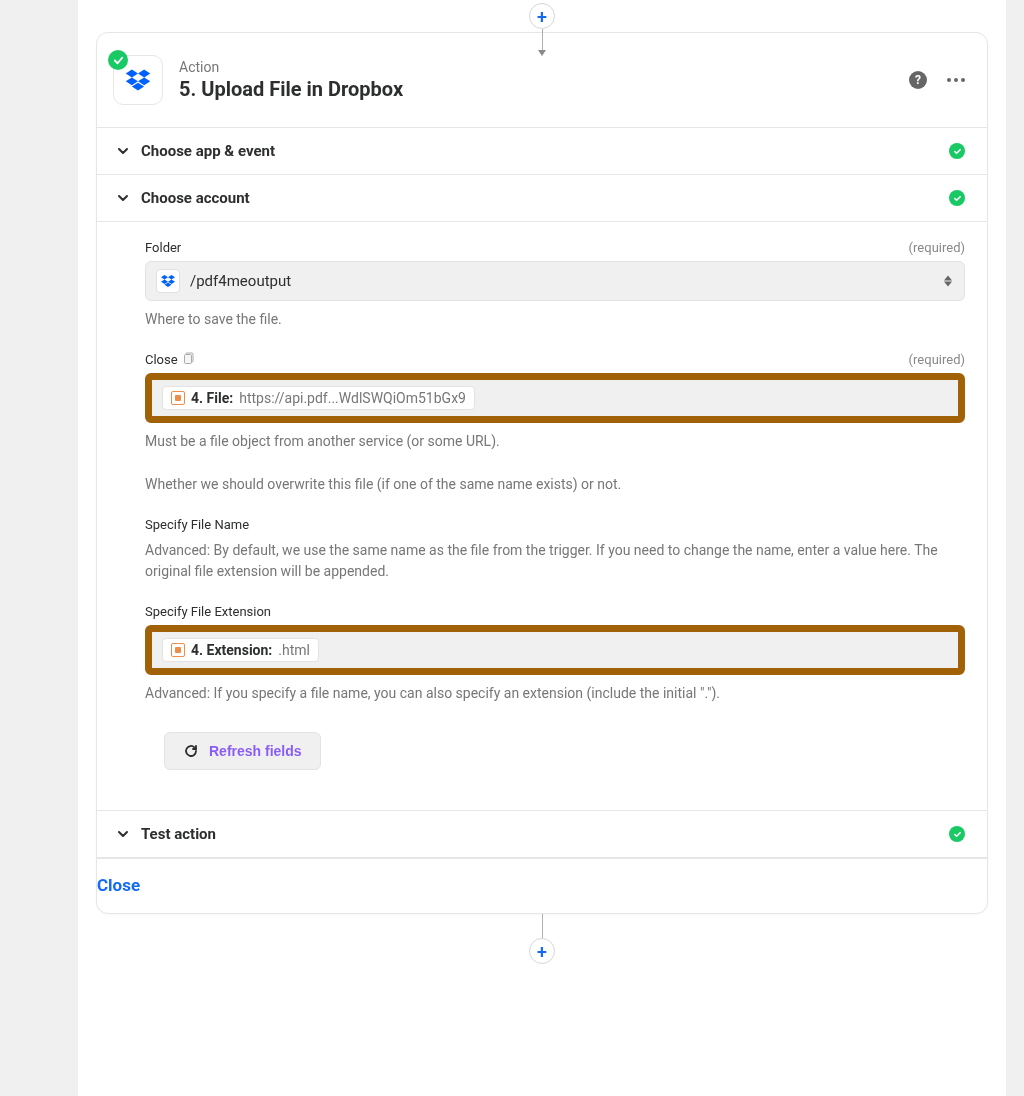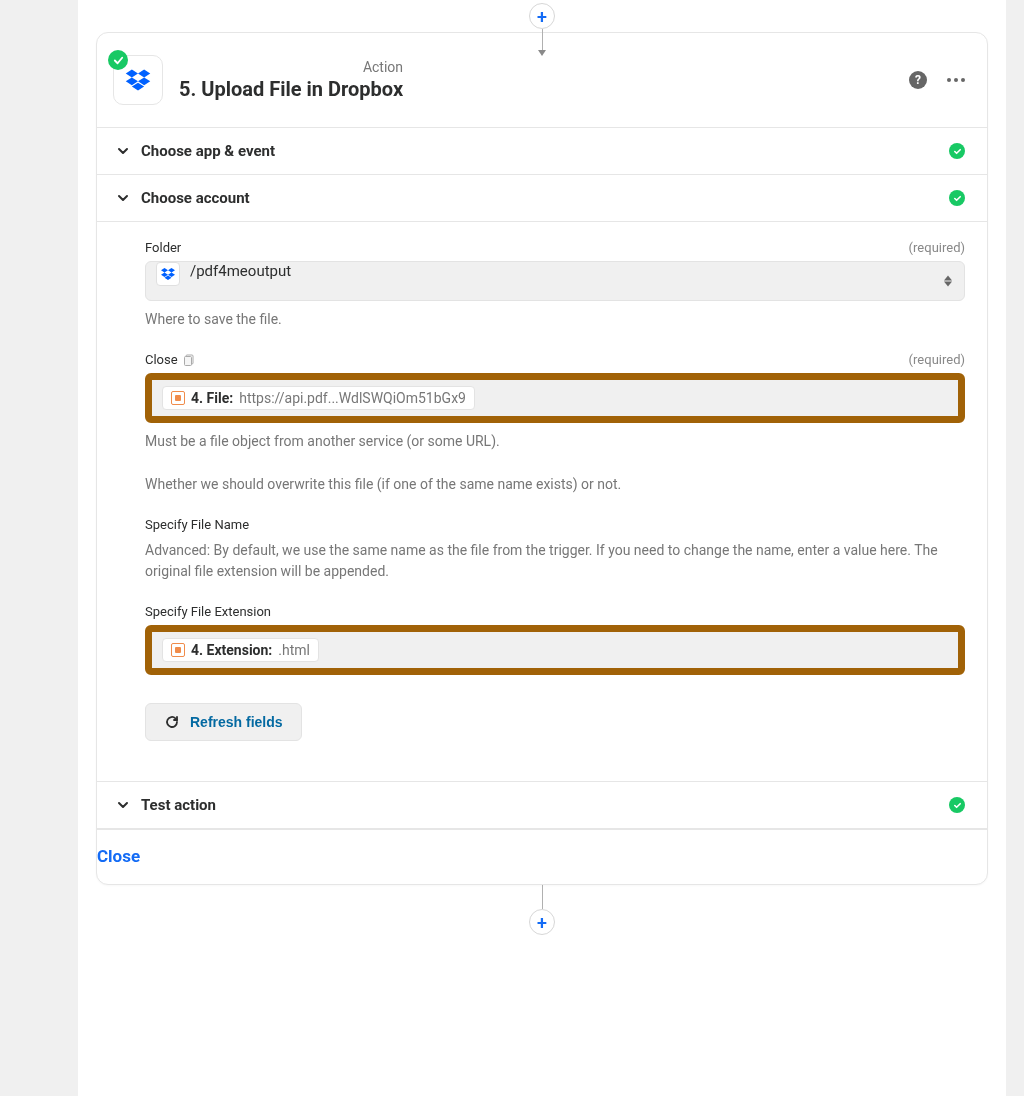--- a/index.html
+++ b/index.html
@@ -60,21 +60,21 @@
   .app-icon {
     width:50px;height:50px;border:1px solid #e6e6e6;border-radius:10px;
     display:flex;align-items:center;justify-content:center;background:#fff;
   }
   .check-badge {
     position:absolute; left:-5px; top:-5px;
     width:20px;height:20px;border-radius:50%;background:#18c964;
     display:flex;align-items:center;justify-content:center;
   }
   .check-badge svg{width:11px;height:11px;}
-  .header-text .type{ font-size:14px; color:#777; margin-bottom:2px;text-align:right;}
+  .header-text .type{ font-size:14px; color:#777; margin-bottom:2px;}
   .header-text .title{ font-size:20px; font-weight:700; color:#2d2e2e;}
   .header-actions{ margin-left:auto; display:flex; align-items:center; gap:20px; color:#666;}
   .help-circle{width:18px;height:18px;border-radius:50%;background:#666;color:#fff;display:flex;align-items:center;justify-content:center;font-size:12px;font-weight:700;}
   .more-dots{display:flex;gap:3px;}
   .more-dots span{width:4px;height:4px;border-radius:50%;background:#666;}
 
   
   .section {
     border-bottom:1px solid #e6e6e6;
   }
@@ -85,27 +85,27 @@
   }
   .chev{width:20px;display:flex;justify-content:center;color:#2d2e2e;}
   .section-title{font-size:15px;font-weight:700;margin-left:8px;}
   .row-check{margin-left:auto;width:16px;height:16px;border-radius:50%;background:#18c964;display:flex;align-items:center;justify-content:center;}
   .row-check svg{width:9px;height:9px;}
 
   
   .setup-body{ padding: 0 22px 40px 48px; }
   .field{ margin-top:22px; }
   .field:first-child{margin-top:18px;}
-  .field-label-row{display:flex;align-items:center;font-size:13px;color:#2d2e2e;margin-bottom:6px;}
+  .field-label-row{display:flex;font-size:13px;color:#2d2e2e;margin-bottom:6px;}
   .field-label{font-weight:400;}
   .label-icon{width:12px;height:12px;margin-left:6px;color:#999;}
   .req{margin-left:auto;color:#888;font-size:13px;}
   .select-box{
     background:#f0f0f0;border:1px solid #e3e3e3;border-radius:6px;
-    height:40px;display:flex;padding:0 10px;
+    height:40px;display:flex;align-items:center;padding:0 10px;
     position:relative;
   }
   .select-box .db-icon{
     width:24px;height:24px;border:1px solid #e0e0e0;border-radius:4px;background:#fff;
     display:flex;align-items:center;justify-content:center;margin-right:10px;flex:none;
   }
   .select-val{font-size:15px;color:#2d2e2e;}
   .updown{position:absolute;right:12px;top:50%;transform:translateY(-50%);color:#666;display:flex;flex-direction:column;gap:1px;}
   .tri{width:0;height:0;border-left:4px solid transparent;border-right:4px solid transparent;}
   .tri.up{border-bottom:5px solid #666;}
@@ -128,21 +128,21 @@
   .pill b{font-weight:700;color:#2d2e2e;}
   .pill span.val{color:#777;}
 
   .radio-group{display:inline-flex;align-items:center;gap:6px;margin-left:6px;}
   .radio{width:10px;height:10px;border-radius:50%;border:1px solid #888;position:relative;}
   .radio.selected::after{content:"";position:absolute;inset:1.5px;border-radius:50%;background:#555;}
 
   .refresh-btn{
     margin-top:28px;display:inline-flex;align-items:center;gap:10px;
     background:#f0f0f0;border:1px solid #e3e3e3;border-radius:6px;
-    padding:10px 18px;font-size:14px;font-weight:700;color:#0369a1;cursor:pointer;
+    padding:10px 18px;font-size:14px;font-weight:700;color:#8b5cf6;cursor:pointer;margin-left:19px;
   }
 
   .close-row{
     border-top:1px solid #e6e6e6;text-align:left;padding:16px 0 18px 0;
     border-bottom-left-radius:12px;border-bottom-right-radius:12px;
   }
   .close-link{color:#136bf5;font-weight:700;font-size:17px;cursor:pointer;}
 
   
   .connector-bottom{
@@ -296,20 +296,21 @@
           </div>
           <div class="input-box">
             <div class="pill">
               <span class="pill-icon">
                   <span class="inner"></span>
                 </span>
               <b>4. Extension:</b>
               <span class="val">.html</span>
             </div>
           </div>
+          <div class="help-text">Advanced: If you specify a file name, you can also specify an extension (include the initial ".").</div>
         </div>
 
         
         <button class="refresh-btn">
           <svg width="16" height="16" viewBox="0 0 16 16">
               <path d="M13 8a5 5 0 1 1-1.6-3.7L13 6" fill="none" stroke="#2d2e2e" stroke-width="1.8" stroke-linecap="round"></path>
               <path d="M13 3v3h-3" fill="none" stroke="#2d2e2e" stroke-width="1.8" stroke-linecap="round" stroke-linejoin="round"></path>
             </svg>
           <span>Refresh fields</span>
         </button>

